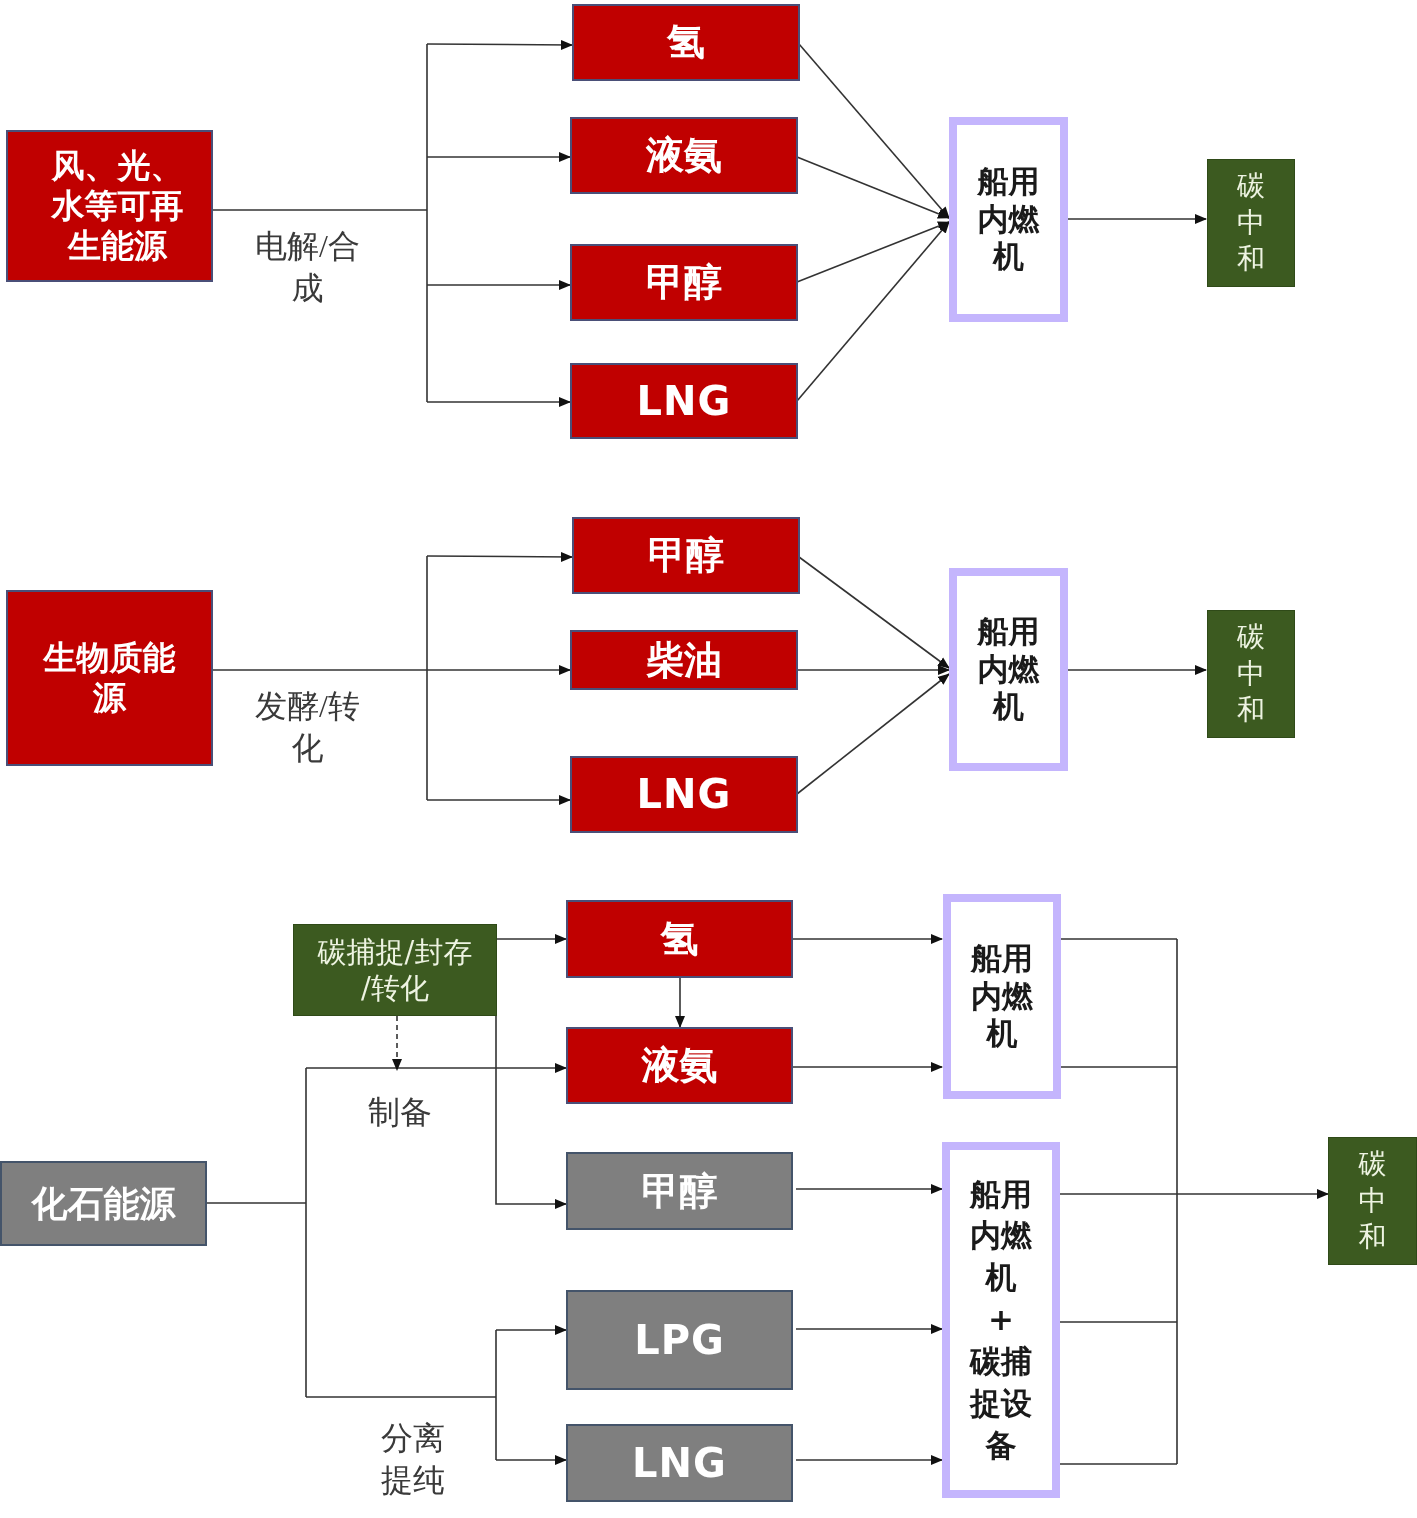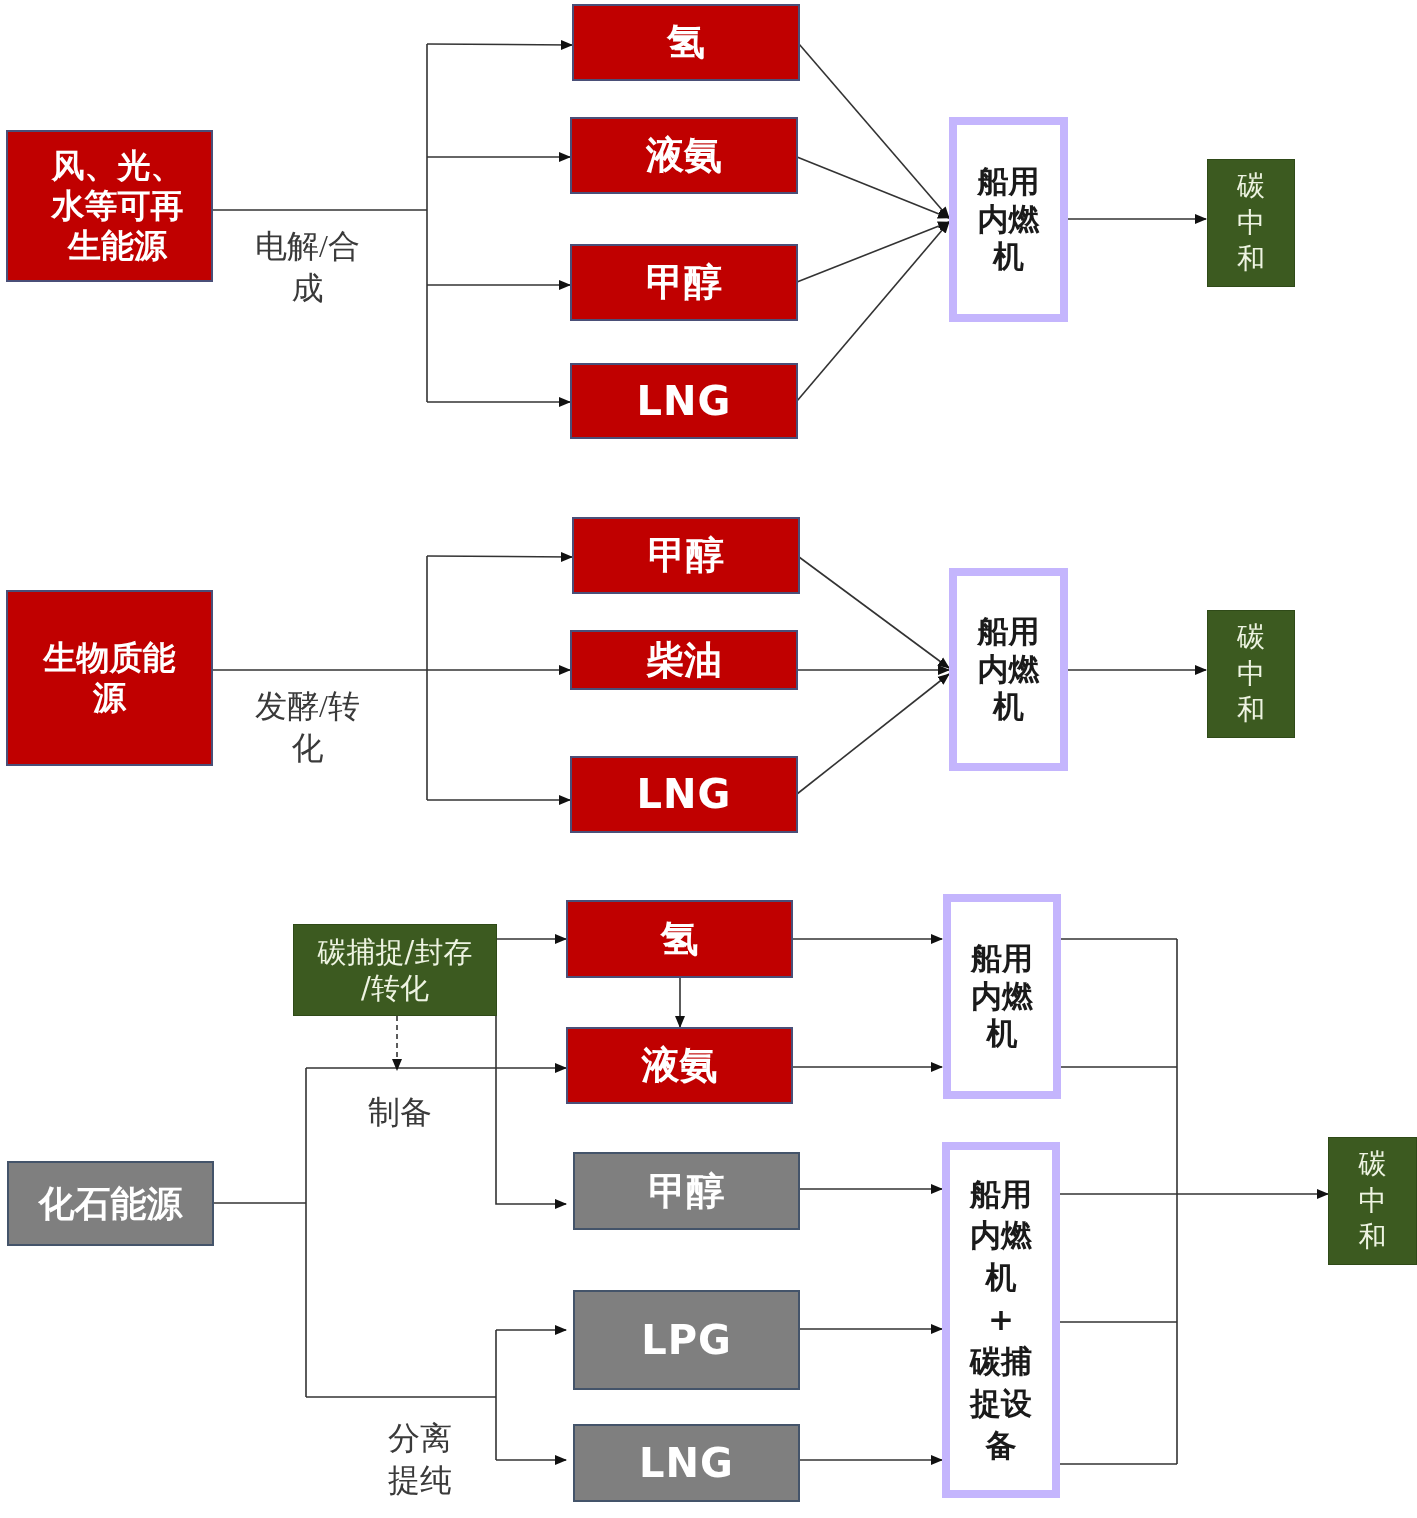--- a/index.html
+++ b/index.html
@@ -3,21 +3,21 @@
 <meta charset="utf-8">
 <style>
   html, body { margin: 0; padding: 0; background: #ffffff; }
   body { width: 1417px; height: 1518px; position: relative; overflow: hidden;
          font-family: "DejaVu Sans", "Liberation Sans", sans-serif; }
   #wires { position: absolute; left: 0; top: 0; width: 1417px; height: 1518px; }
   .node { position: absolute; box-sizing: border-box; display: flex; align-items: center;
           justify-content: center; text-align: center; font-weight: bold; line-height: 1.22; }
   .red  { background: #c00000; color: #ffffff; border: 2px solid #4a4f78; font-size: 38px; }
   .red.src { font-size: 33px; }
-  .gray { background: #7f7f7f; color: #ffffff; border: 2px solid #44546a; font-size: 38px; margin-left: 7px; }
+  .gray { background: #7f7f7f; color: #ffffff; border: 2px solid #44546a; font-size: 38px; }
   .gray.src { font-size: 36px; }
   .latin { font-family: "DejaVu Sans", sans-serif; font-size: 40px; letter-spacing: 1px; }
   .engine { background: #ffffff; color: #1a1a1a; border: 8px solid #c4b5fd; font-size: 31px; }
   .green { background: #3c5a20; color: #eef4e2; border: 1px solid #2f4a18; font-size: 28px; font-weight: normal;
            font-family: "DejaVu Serif", serif; line-height: 1.32; }
   .green.ccs { font-size: 29px; line-height: 1.25; }
   .label { position: absolute; color: #3a3a3a; font-size: 32px; font-family: Liberation Serif, serif;
            line-height: 1.3; text-align: center; }
   .v { white-space: pre-line; }
 </style>
@@ -111,21 +111,21 @@
 <div class="node green v" style="left:1207px;top:610px;width:88px;height:128px;">碳
 中
 和</div>
 
 <div class="node gray src" style="left:0px;top:1161px;width:207px;height:85px;">化石能源</div>
 
 <div class="node green ccs v" style="left:293px;top:924px;width:204px;height:92px;">碳捕捉/封存
 /转化</div>
 
 <div class="label" style="left:355px;top:1092px;width:90px;">制备</div>
-<div class="label v" style="left:375px;top:1418px;width:90px;">分离
+<div class="label v" style="left:355px;top:1418px;width:90px;text-align:right;">分离
 提纯</div>
 
 <div class="node red" style="left:566px;top:900px;width:227px;height:78px;">氢</div>
 <div class="node red" style="left:566px;top:1027px;width:227px;height:77px;">液氨</div>
 <div class="node gray" style="left:566px;top:1152px;width:227px;height:78px;">甲醇</div>
 <div class="node gray latin" style="left:566px;top:1290px;width:227px;height:100px;">LPG</div>
 <div class="node gray latin" style="left:566px;top:1424px;width:227px;height:78px;">LNG</div>
 
 <div class="node engine v" style="left:943px;top:894px;width:118px;height:205px;">船用
 内燃

